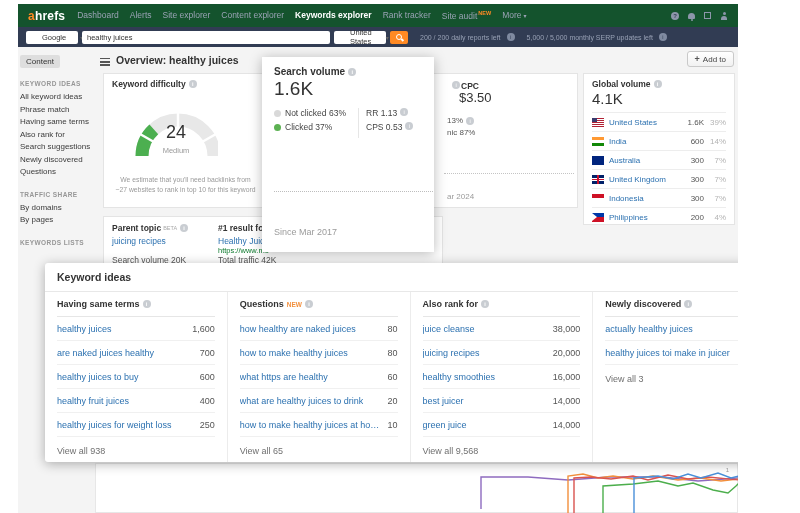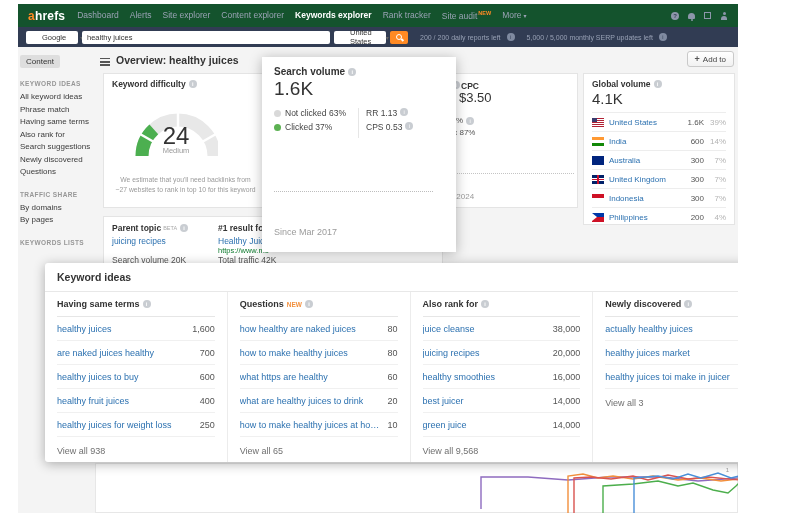--- a/index.html
+++ b/index.html
@@ -51,21 +51,21 @@
   
   .burger{position:absolute;left:82px;top:11px;width:10px;height:8px;background:repeating-linear-gradient(180deg,#555 0 1.4px,transparent 1.4px 3.2px);cursor:pointer}
   .main-title{position:absolute;left:98px;top:7px;font-size:10.5px;font-weight:bold;color:#333}
   .btn-addto{position:absolute;right:4px;top:4px;height:16px;background:linear-gradient(#fff,#f1f1f1);border:1px solid #c9c9c9;border-radius:3px;font-size:8px;color:#444;display:flex;align-items:center;padding:0 7px;gap:3px;cursor:pointer}
   .plus{font-size:9px;color:#555;font-weight:bold}
 
   
   .kd-card{left:85px;top:26px;width:165px;height:135px}
   .card-title{position:absolute;left:8px;top:5px;font-size:8.5px;font-weight:bold;color:#333;display:flex;align-items:center}
   .kd-gauge{position:absolute;left:30px;top:36px}
-  .kd-num{position:absolute;left:30px;top:48px;width:84px;text-align:center;font-size:24px;color:#333}
+  .kd-num{position:absolute;left:30px;top:48px;width:84px;text-align:center;font-size:18px;color:#333}
   .kd-medium{position:absolute;left:30px;top:72px;width:84px;text-align:center;font-size:7.5px;color:#999}
   .kd-note{position:absolute;left:0;top:101px;width:100%;text-align:center;font-size:6.8px;color:#9a9a9a;line-height:10px}
 
   
   .ck-card{left:415px;top:26px;width:145px;height:135px}
   .ck-cpc-label{position:absolute;left:27px;top:7px;font-size:8.5px;font-weight:bold;color:#333}
   .ck-info{position:absolute;left:15px;top:7px}
   .ck-cpc-value{position:absolute;left:25px;top:16px;font-size:13px;color:#333}
   .ck-paid{position:absolute;left:13px;top:42px;font-size:8px;color:#555;display:flex;align-items:center}
   .ck-organic{position:absolute;left:13px;top:54px;font-size:8px;color:#555}
@@ -97,21 +97,21 @@
 
   
   .pt-card{left:85px;top:169px;width:340px;height:60px}
   .pt-h{position:absolute;top:6px;font-size:8.5px;font-weight:bold;color:#333;display:flex;align-items:center}
   .pt-beta{font-size:5.5px;color:#aaa;margin-left:2px;vertical-align:super;font-weight:normal}
   .pt-link{position:absolute;top:19px;font-size:8.5px;color:#2c71b0;text-decoration:none;cursor:pointer;white-space:nowrap}
   .pt-url{position:absolute;left:114px;top:29px;font-size:7.5px;color:#0e7a2e;white-space:nowrap}
   .pt-meta{position:absolute;top:38px;font-size:8.5px;color:#555;white-space:nowrap}
 
   
-  .sv-pop{position:absolute;left:244px;top:10px;width:194px;height:195px;background:#fff;box-shadow:0 2px 12px rgba(0,0,0,.28);z-index:5}
+  .sv-pop{position:absolute;left:244px;top:10px;width:172px;height:195px;background:#fff;box-shadow:0 2px 12px rgba(0,0,0,.28);z-index:5}
   .sv-title{position:absolute;left:12px;top:9px;font-size:10px;font-weight:bold;color:#333;display:flex;align-items:center}
   .sv-value{position:absolute;left:12px;top:21px;font-size:19px;color:#333}
   .sv-leg{position:absolute;left:12px;font-size:8.5px;color:#444;display:flex;align-items:center;gap:4px;white-space:nowrap}
   .dot{width:7px;height:7px;border-radius:50%;flex:none}
   .dot-gray{background:#d9d9d9}.dot-green{background:#5cb152}
   .sv-div{position:absolute;left:96px;top:51px;height:30px;border-left:1px solid #e6e6e6}
   .sv-rr{position:absolute;left:104px;font-size:8.5px;color:#444;display:flex;align-items:flex-start}
   .sv-chart{position:absolute;left:12px;top:98px;width:159px;height:62px;display:flex;align-items:flex-end;gap:1.5px}
   .sv-chart .avg{position:absolute;left:0;right:0;top:58%;border-top:1px dotted #bdbdbd}
   .sv-bar{flex:1;display:flex;align-items:flex-end}
@@ -620,23 +620,20 @@
         </div>
         <div class="ki-col">
           <div class="ki-head">
             <span>Newly discovered</span>
             <span class="info"></span>
           </div>
           <div class="ki-row">
             <a>actually healthy juices</a>
           </div>
           <div class="ki-row">
-            <a>healthy juices market</a>
-          </div>
-          <div class="ki-row">
             <a>healthy juices toi make in juicer</a>
           </div>
           <div class="ki-viewall">View all 3</div>
         </div>
       </div>
   </div>
 
   <div class="card pos-card">
     <svg class="pos-svg" id="pos-svg" width="306" height="50" viewBox="0 0 306 50">
         <polyline points="48,45 48,13 95,13 135,16 175,13 230,13 265,17 306,14" fill="none" stroke="#8e6bbf" stroke-width="1.4"></polyline>

